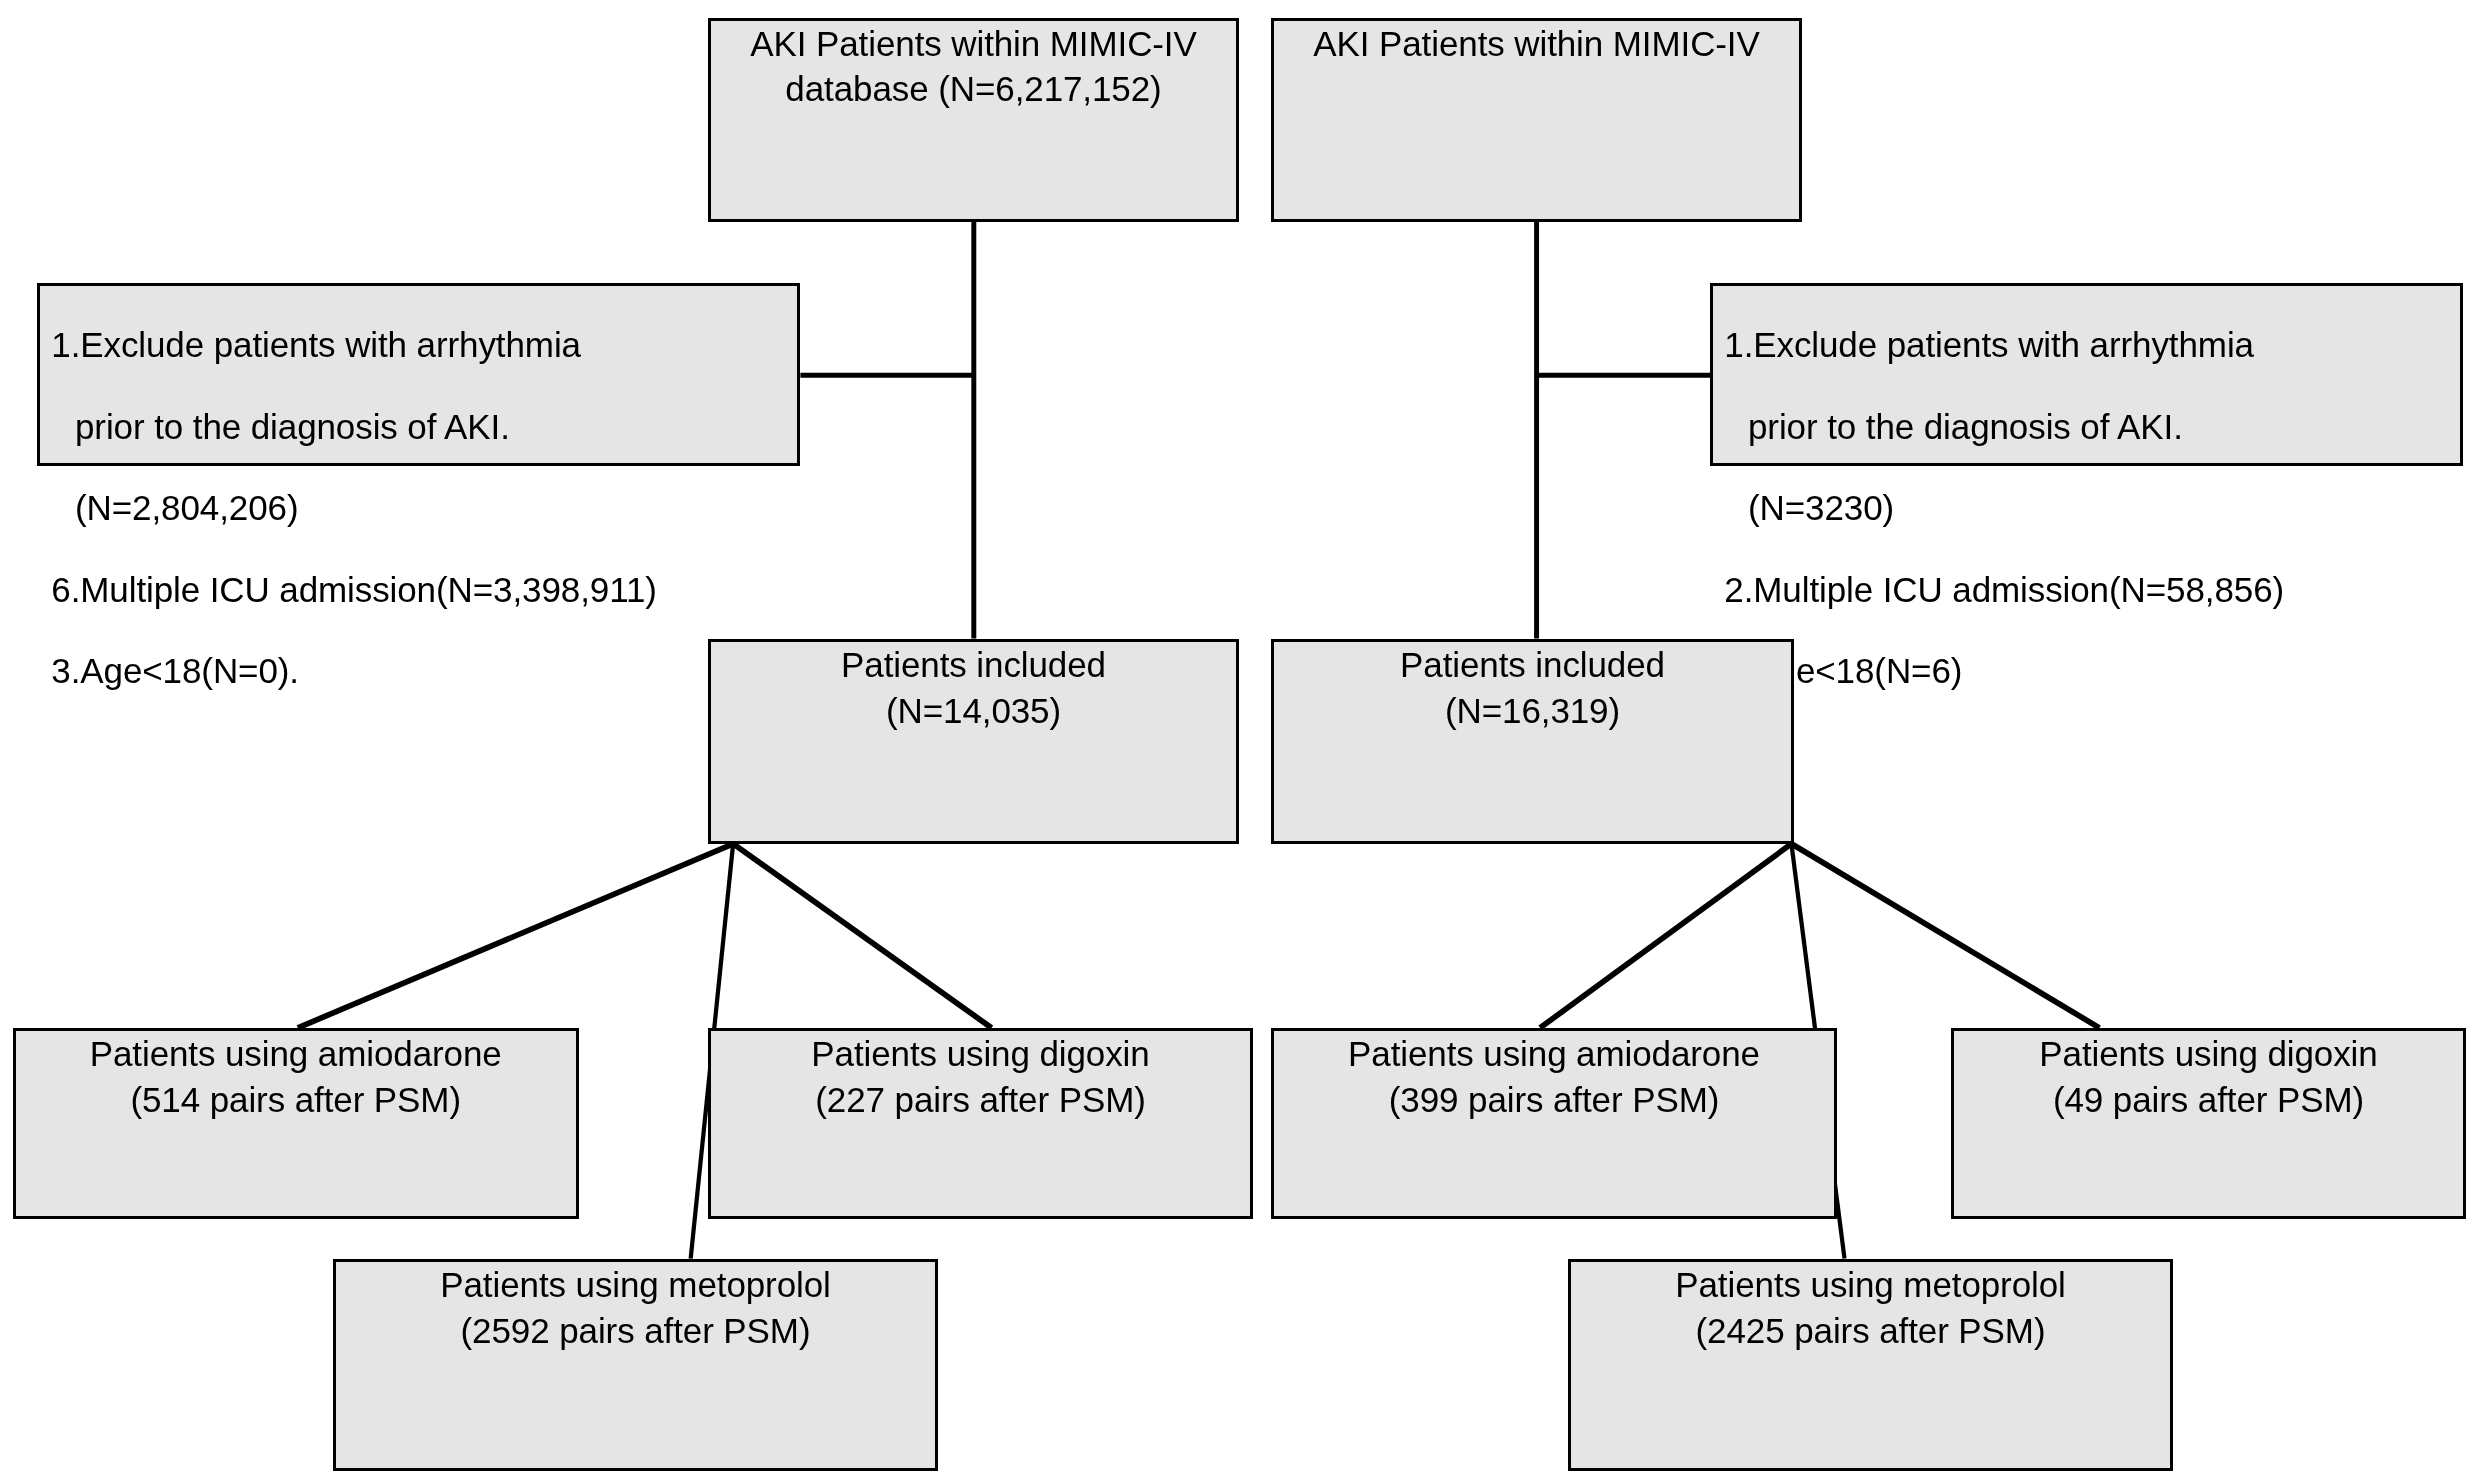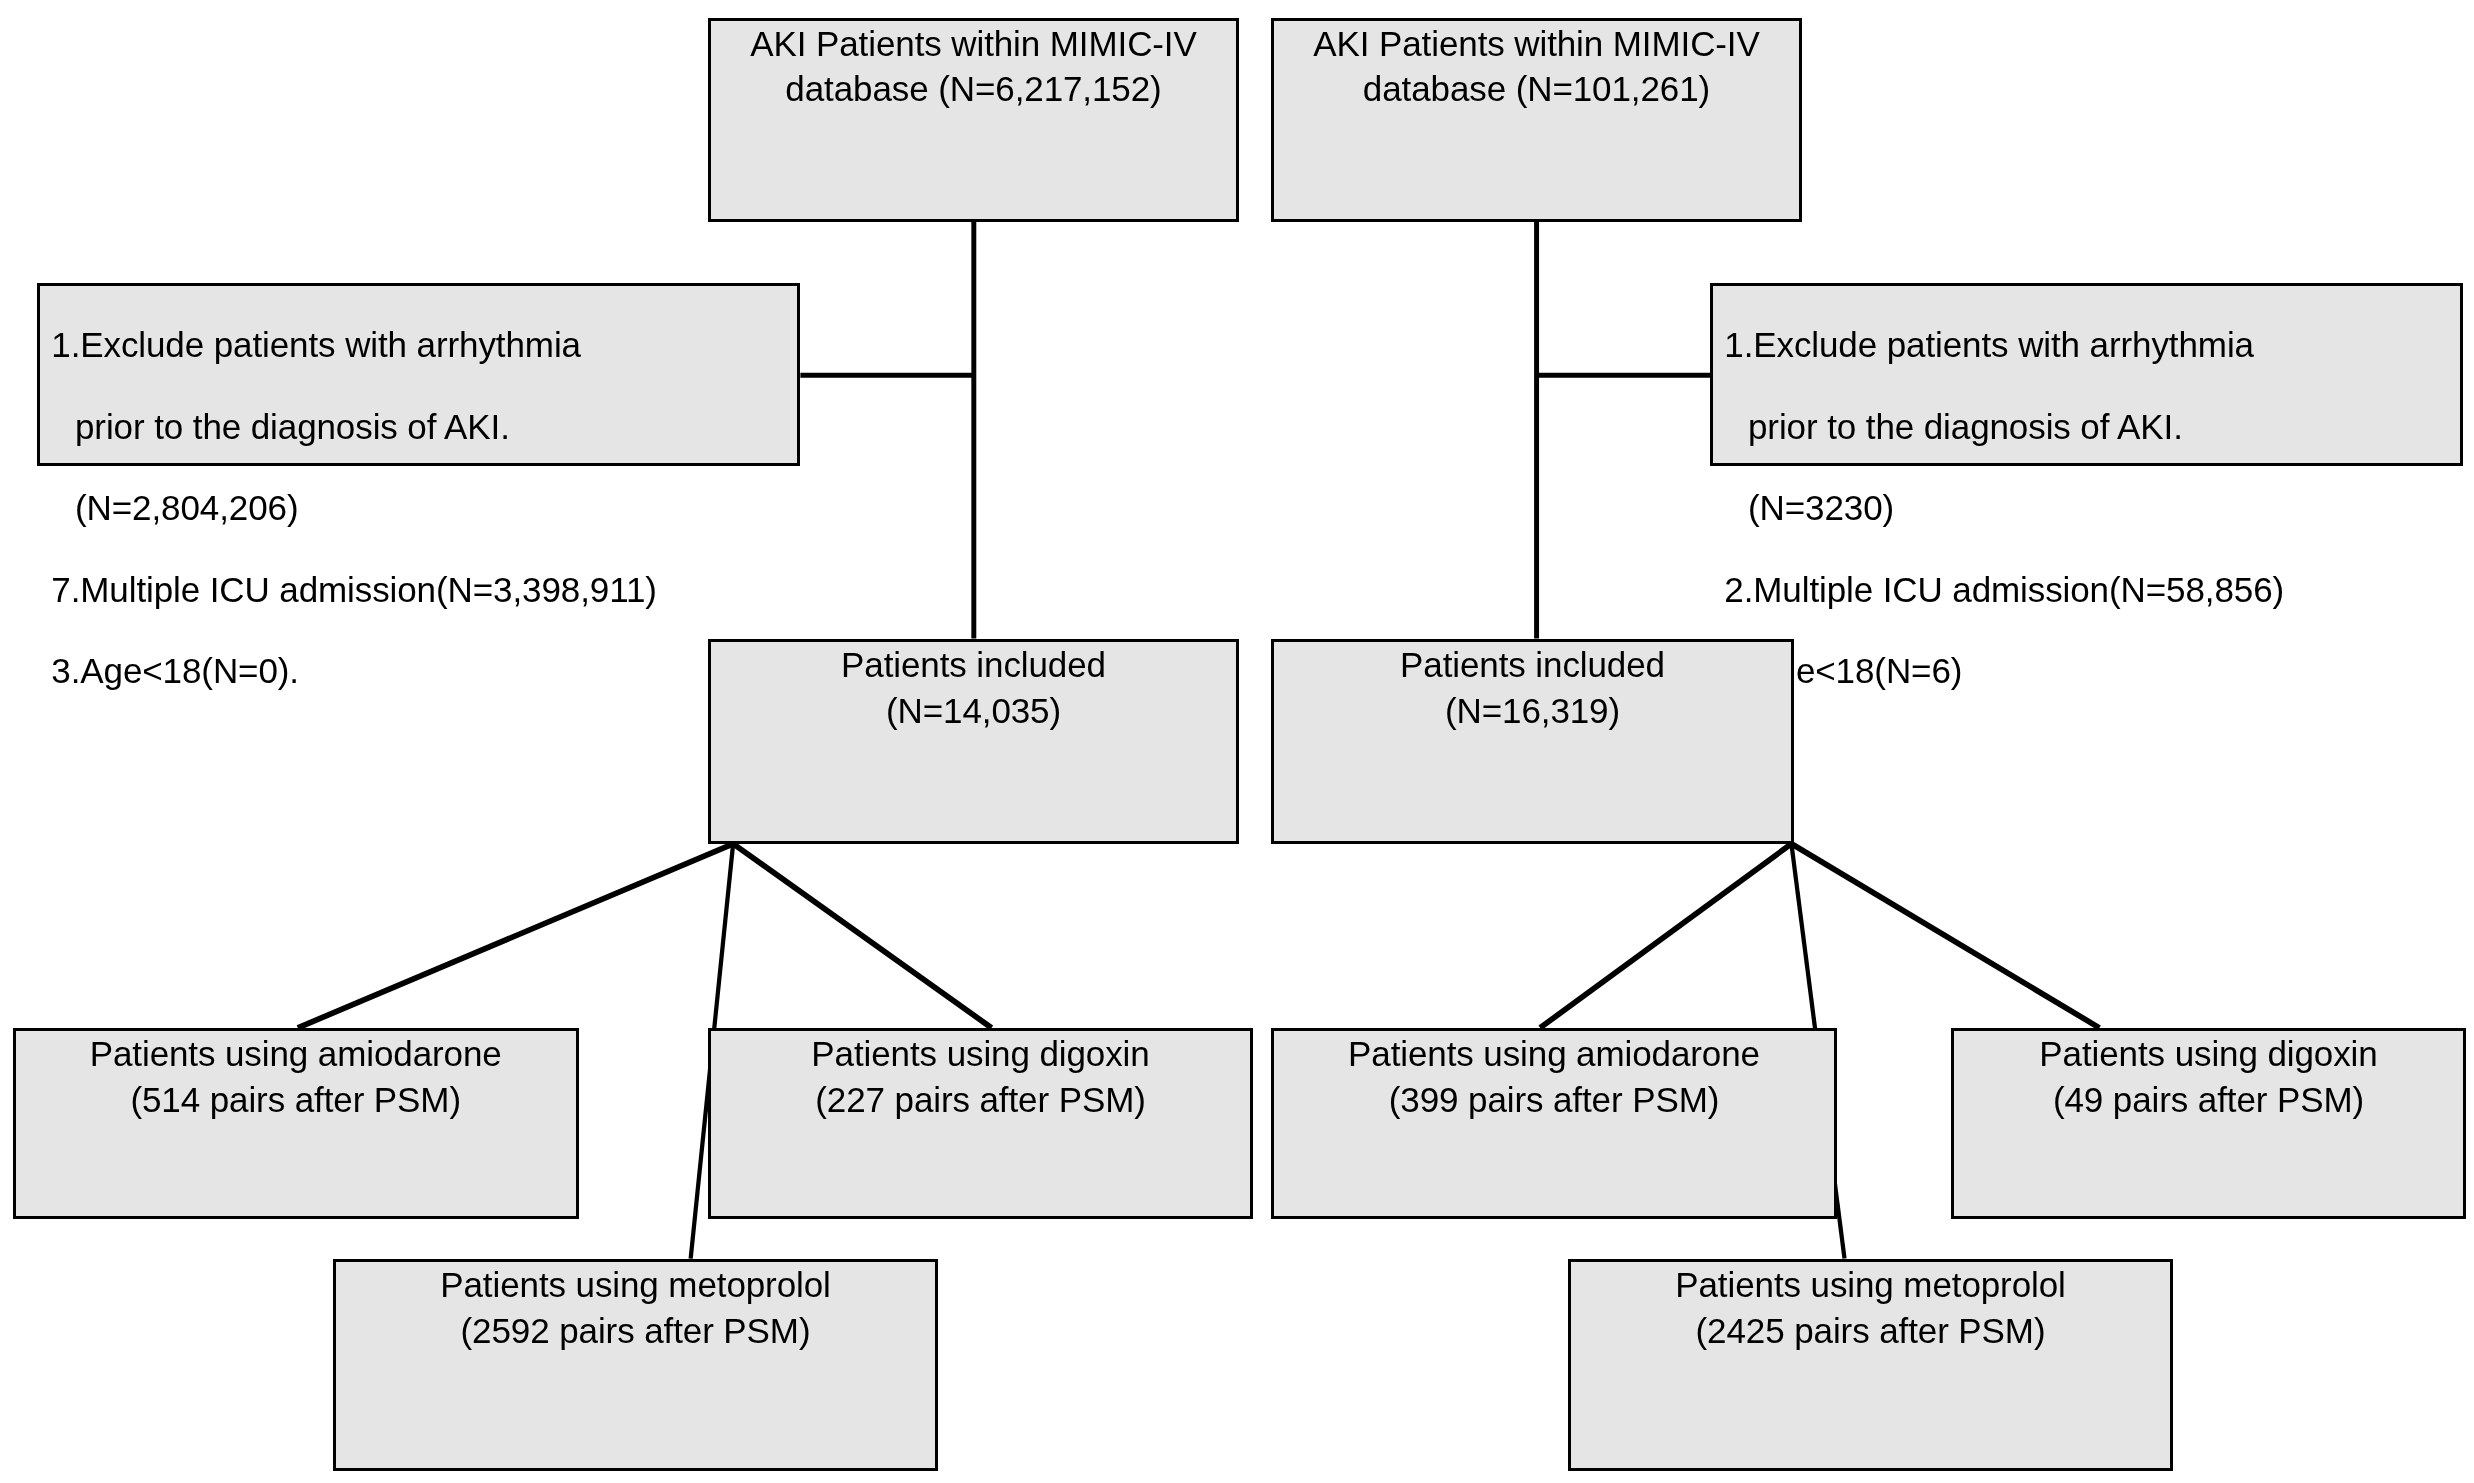--- a/index.html
+++ b/index.html
@@ -70,21 +70,21 @@
 
   <div class="node center pad-h" style="left:708px; top:17.7px; width:531px; height:204px;">
     <div class="line">AKI Patients within MIMIC-IV</div>
     <div class="line">database (N=6,217,152)</div>
   </div>
 
   <div class="node left" style="left:37px; top:283px; width:763px; height:183px;">
     <div class="line">1.Exclude patients with arrhythmia</div>
     <div class="line indent">prior to the diagnosis of AKI.</div>
     <div class="line indent">(N=2,804,206)</div>
-    <div class="line">7.Multiple ICU admission(N=3,398,911)</div>
+    <div class="line">6.Multiple ICU admission(N=3,398,911)</div>
     <div class="line">3.Age&lt;18(N=0).</div>
   </div>
 
   <div class="node center pad-h" style="left:708px; top:639px; width:531px; height:205px;">
     <div class="line">Patients included</div>
     <div class="line">(N=14,035)</div>
   </div>
 
   <div class="node center pad-h" style="left:12.7px; top:1028px; width:566px; height:191px;">
     <div class="line">Patients using amiodarone</div>
@@ -96,21 +96,20 @@
     <div class="line">(227 pairs after PSM)</div>
   </div>
 
   <div class="node center pad-h" style="left:333px; top:1259px; width:605px; height:212px;">
     <div class="line">Patients using metoprolol</div>
     <div class="line">(2592 pairs after PSM)</div>
   </div>
 
   <div class="node center pad-h" style="left:1271px; top:17.7px; width:531px; height:204px;">
     <div class="line">AKI Patients within MIMIC-IV</div>
-    <div class="line">database (N=101,261)</div>
   </div>
 
   <div class="node left" style="left:1710px; top:283px; width:753px; height:183px;">
     <div class="line">1.Exclude patients with arrhythmia</div>
     <div class="line indent">prior to the diagnosis of AKI.</div>
     <div class="line indent">(N=3230)</div>
     <div class="line">2.Multiple ICU admission(N=58,856)</div>
     <div class="line">3.Age&lt;18(N=6)</div>
   </div>
 

